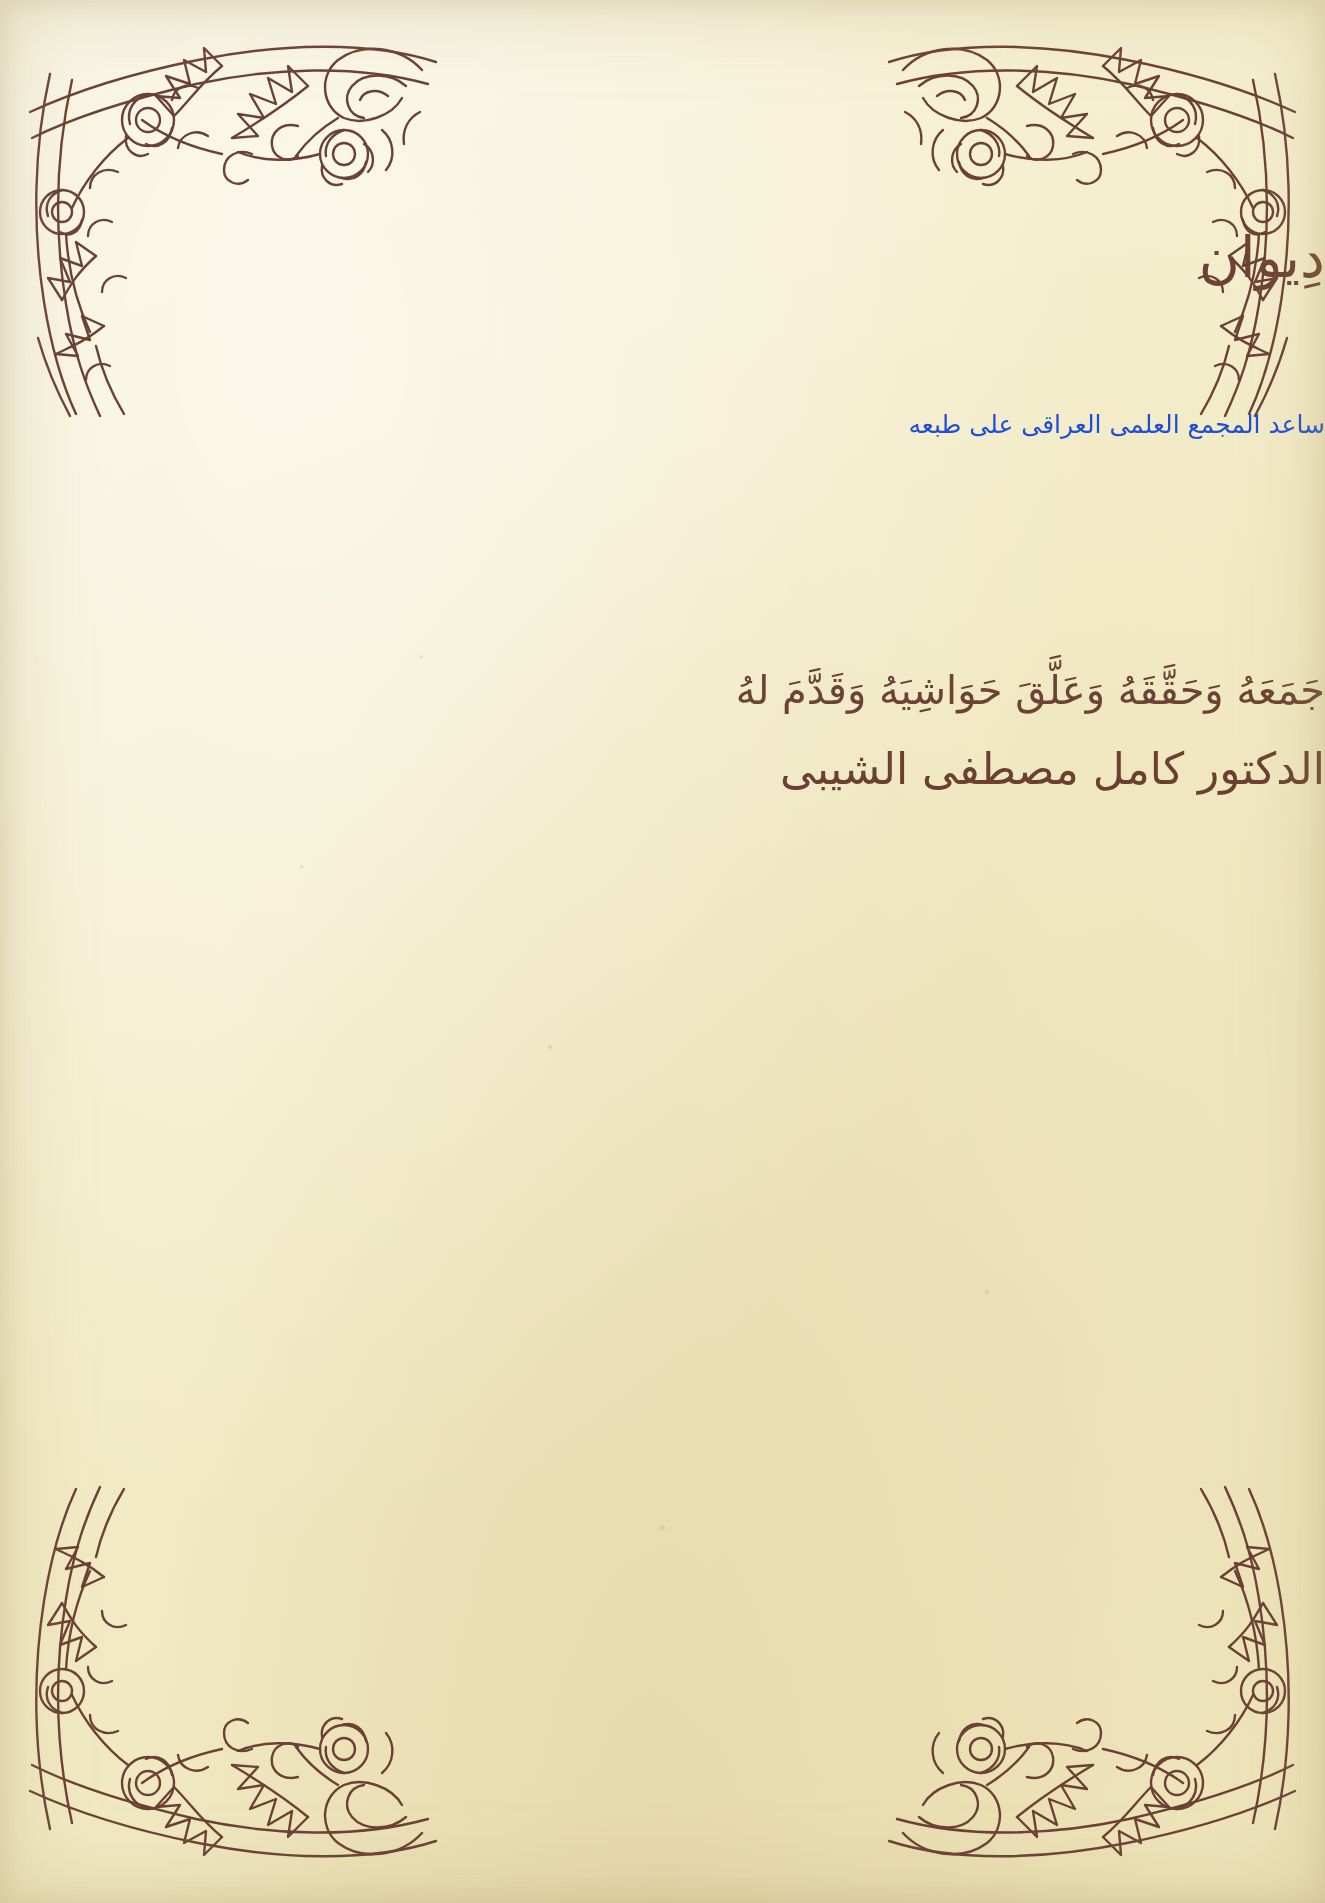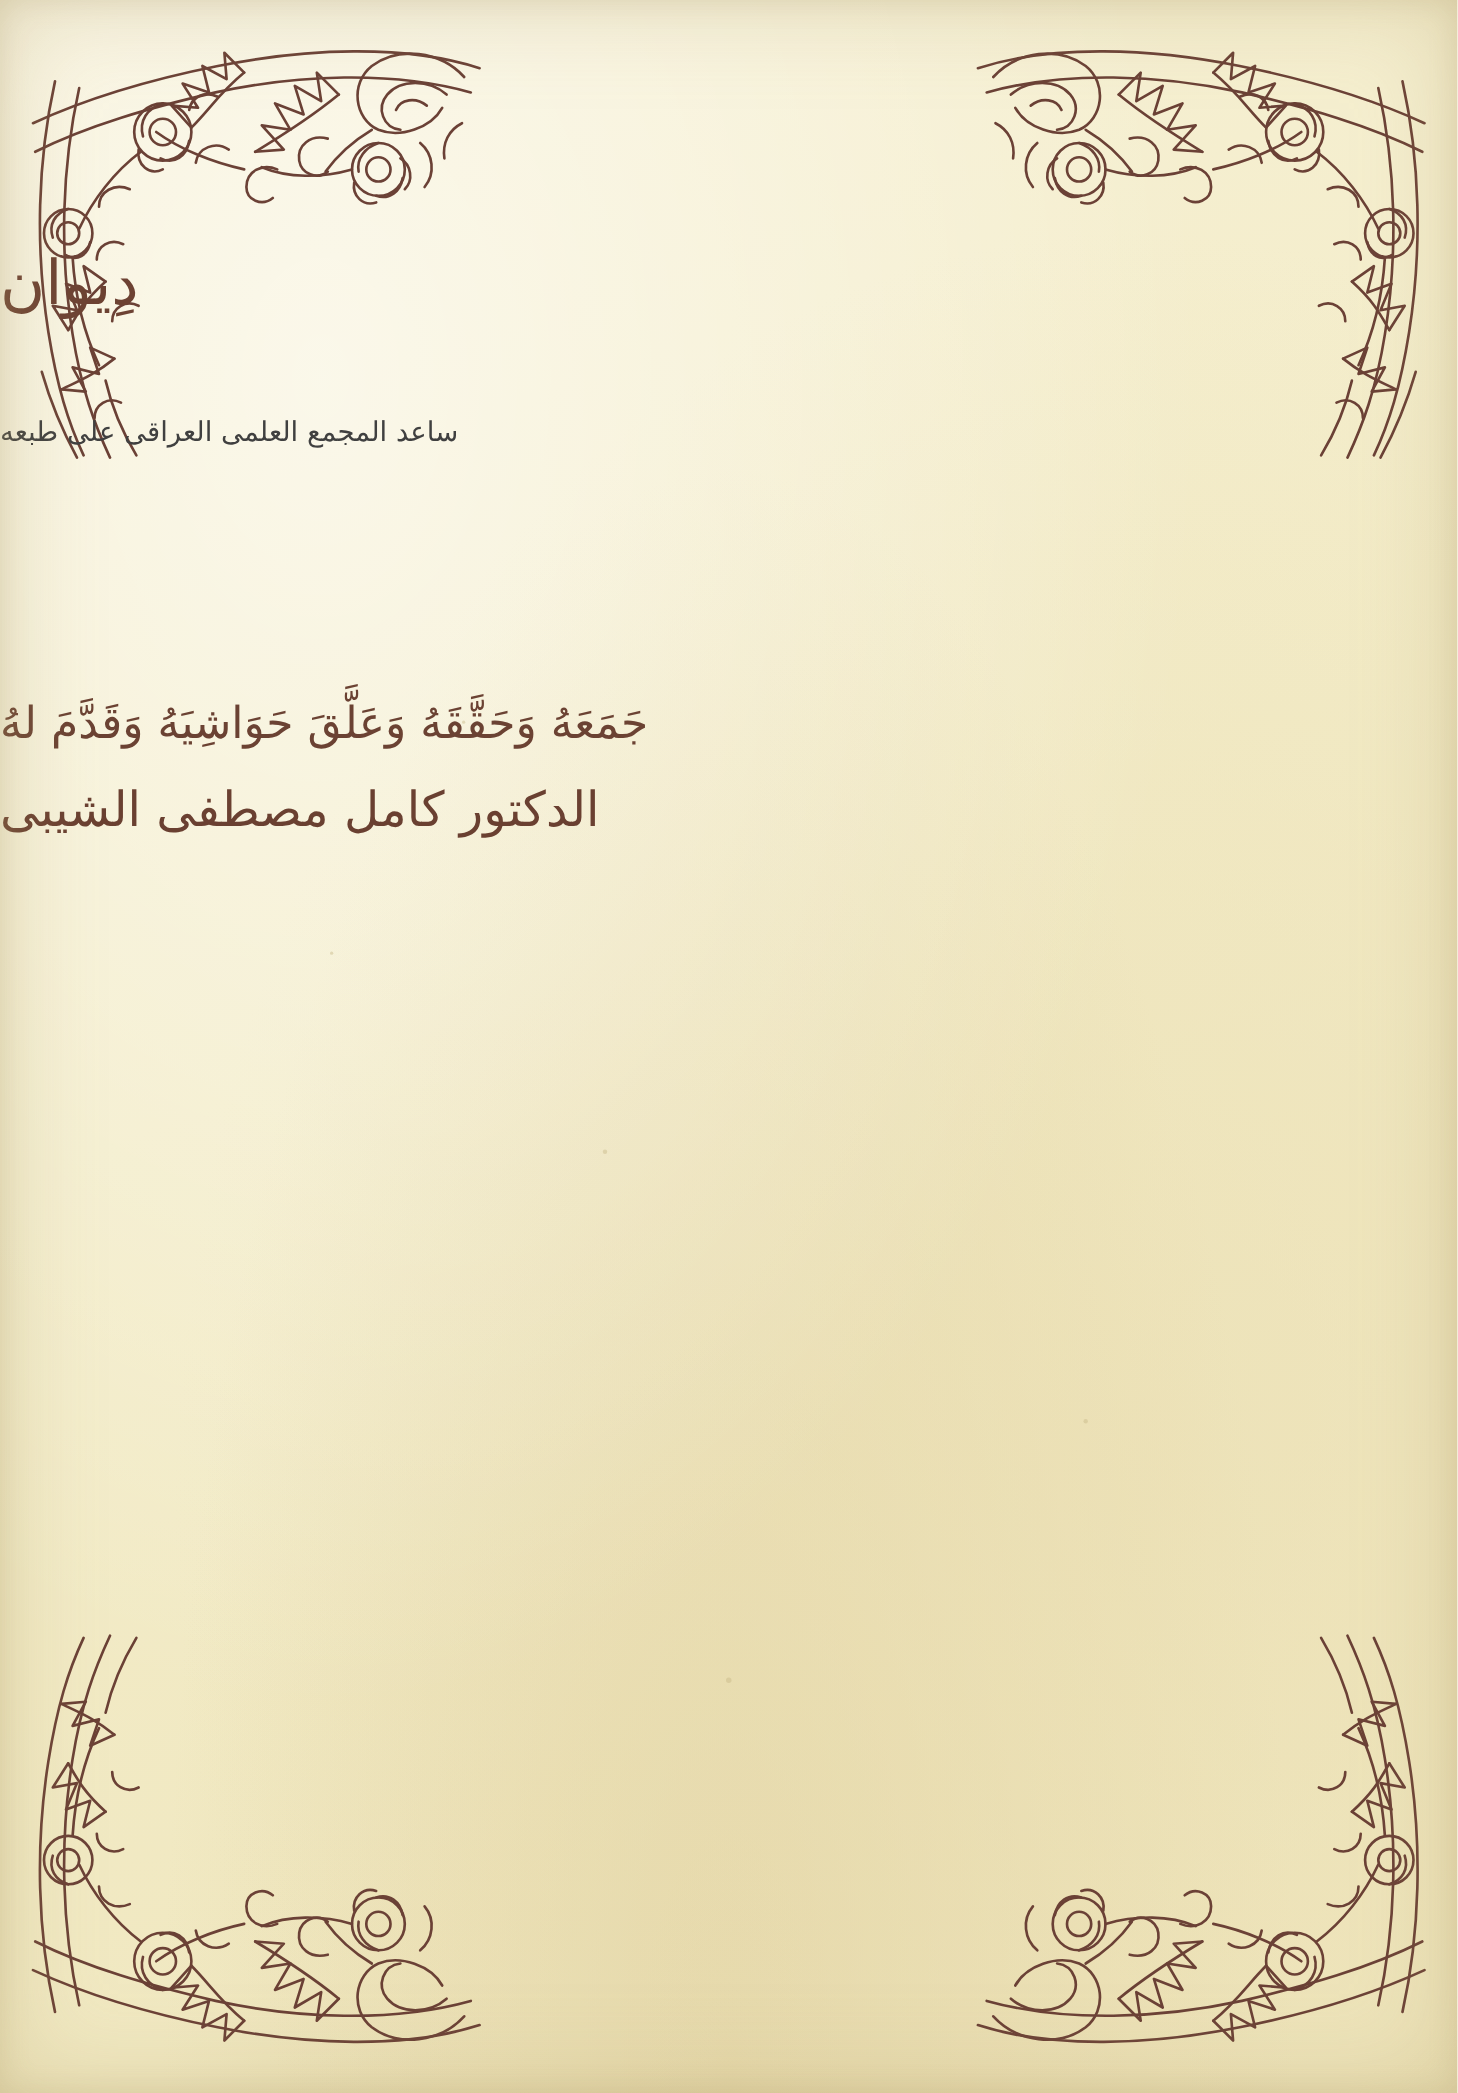--- a/index.html
+++ b/index.html
@@ -47,21 +47,21 @@
   .corner-tr { top: 26px; right: 18px; }
   .corner-tl { top: 26px; left: 18px; transform: scaleX(-1); }
   .corner-br { bottom: 26px; right: 18px; transform: scaleY(-1); }
   .corner-bl { bottom: 26px; left: 18px; transform: scale(-1,-1); }
 
   
   .content {
     position: absolute;
     left: 0; right: 0;
     top: 0;
-    text-align: left;
+    text-align: right;
     color: #6b4136;
   }
   .t-diwan {
     margin-top: 225px;
     font-size: 56px;
     letter-spacing: 2px;
     color: #6d4233;
     font-family: "DejaVu Sans", sans-serif;
   }
   .t-title {
@@ -78,23 +78,23 @@
     color: #6d4434;
     letter-spacing: 1px;
   }
   .t-dates {
     margin-top: 16px;
     font-size: 35px;
     color: #6d4434;
     direction: rtl;
   }
   .t-sponsor {
-    margin-top: 88px;
+    margin-top: 120px;
     font-size: 25px;
-    color: #404040;
+    color: #1d4ed8;
     letter-spacing: 1px;
   }
   .t-editorline {
     margin-top: 228px;
     font-size: 40px;
     color: #6b4233;
   }
   .t-editor {
     margin-top: 30px;
     font-size: 44px;

